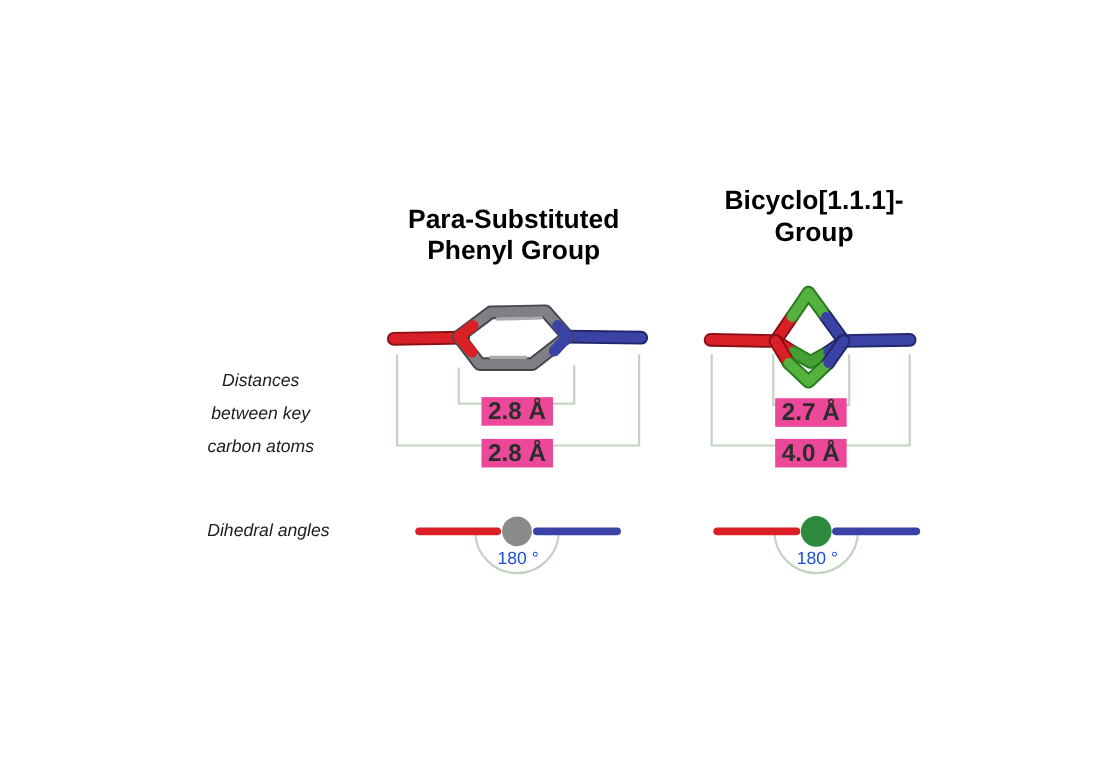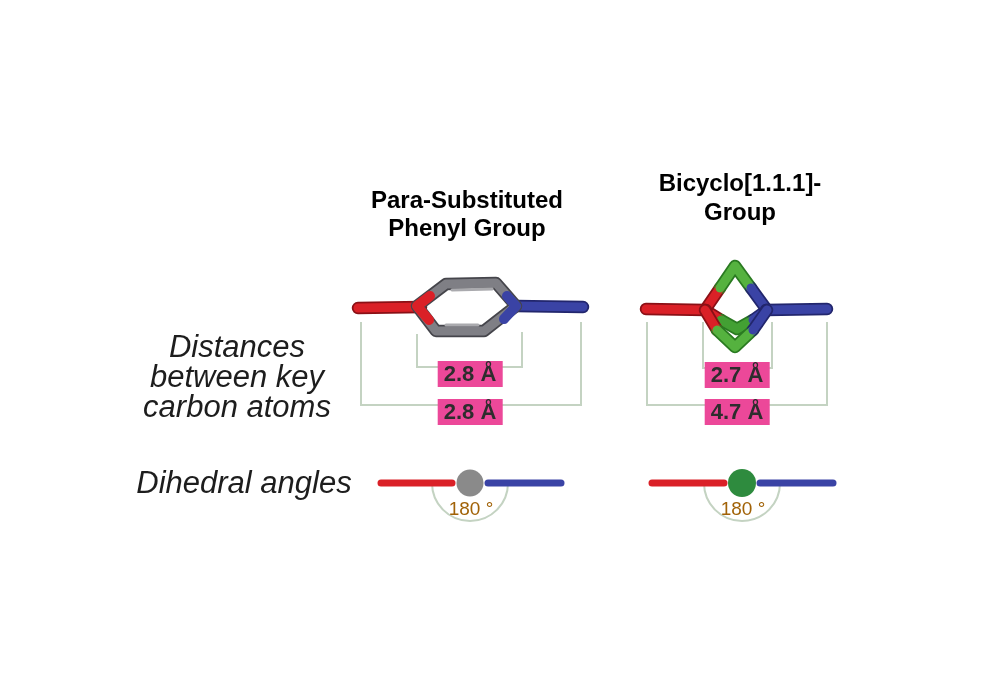--- a/index.html
+++ b/index.html
@@ -23,31 +23,31 @@
   .c-green{fill:var(--green-dark,#2e8b3e);}
 
   
   .title{
     position:absolute;transform:translateX(-50%);text-align:center;
     font-weight:bold;font-size:24px;line-height:28px;
     color:var(--heading-text,#000);white-space:nowrap;
   }
   .rowlabel{
     position:absolute;transform:translate(-50%,-50%);text-align:center;
-    font-style:italic;font-size:31px;line-height:30px;
+    font-style:italic;font-size:16px;line-height:30px;
     color:var(--label-text,#1d1d1d);white-space:nowrap;
   }
   .mlabel{
     position:absolute;transform:translate(-50%,-50%);
     font-weight:bold;font-size:22px;color:#2d2d2d;
     background:#ec4899;padding:0 6px;white-space:nowrap;
   }
   .alabel{
     position:absolute;transform:translate(-50%,-50%);
-    font-size:19px;color:#a16207;white-space:nowrap;
+    font-size:16px;color:#1d4ed8;white-space:nowrap;
   }
 </style>
 </head>
 <body>
 
 <div class="stage">
 
   <svg width="1000" height="700" viewBox="0 0 1000 700">
 
     <g>
@@ -134,18 +134,18 @@
   <div class="rowlabel" style="left:237px;top:377px;">
     <div>Distances</div>
     <div>between key</div>
     <div>carbon atoms</div>
   </div>
   <div class="rowlabel" style="left:244px;top:483px;text-align:center;">Dihedral angles</div>
 
   <div class="mlabel" style="left:470px;top:374px;">2.8 Å</div>
   <div class="mlabel" style="left:470px;top:412px;">2.8 Å</div>
   <div class="mlabel" style="left:737px;top:375px;">2.7 Å</div>
-  <div class="mlabel" style="left:737px;top:412px;">4.7 Å</div>
+  <div class="mlabel" style="left:737px;top:412px;">4.0 Å</div>
 
   <div class="alabel" style="left:471px;top:509px;">180 °</div>
   <div class="alabel" style="left:743px;top:509px;">180 °</div>
 
 </div>
 
 </body></html>

